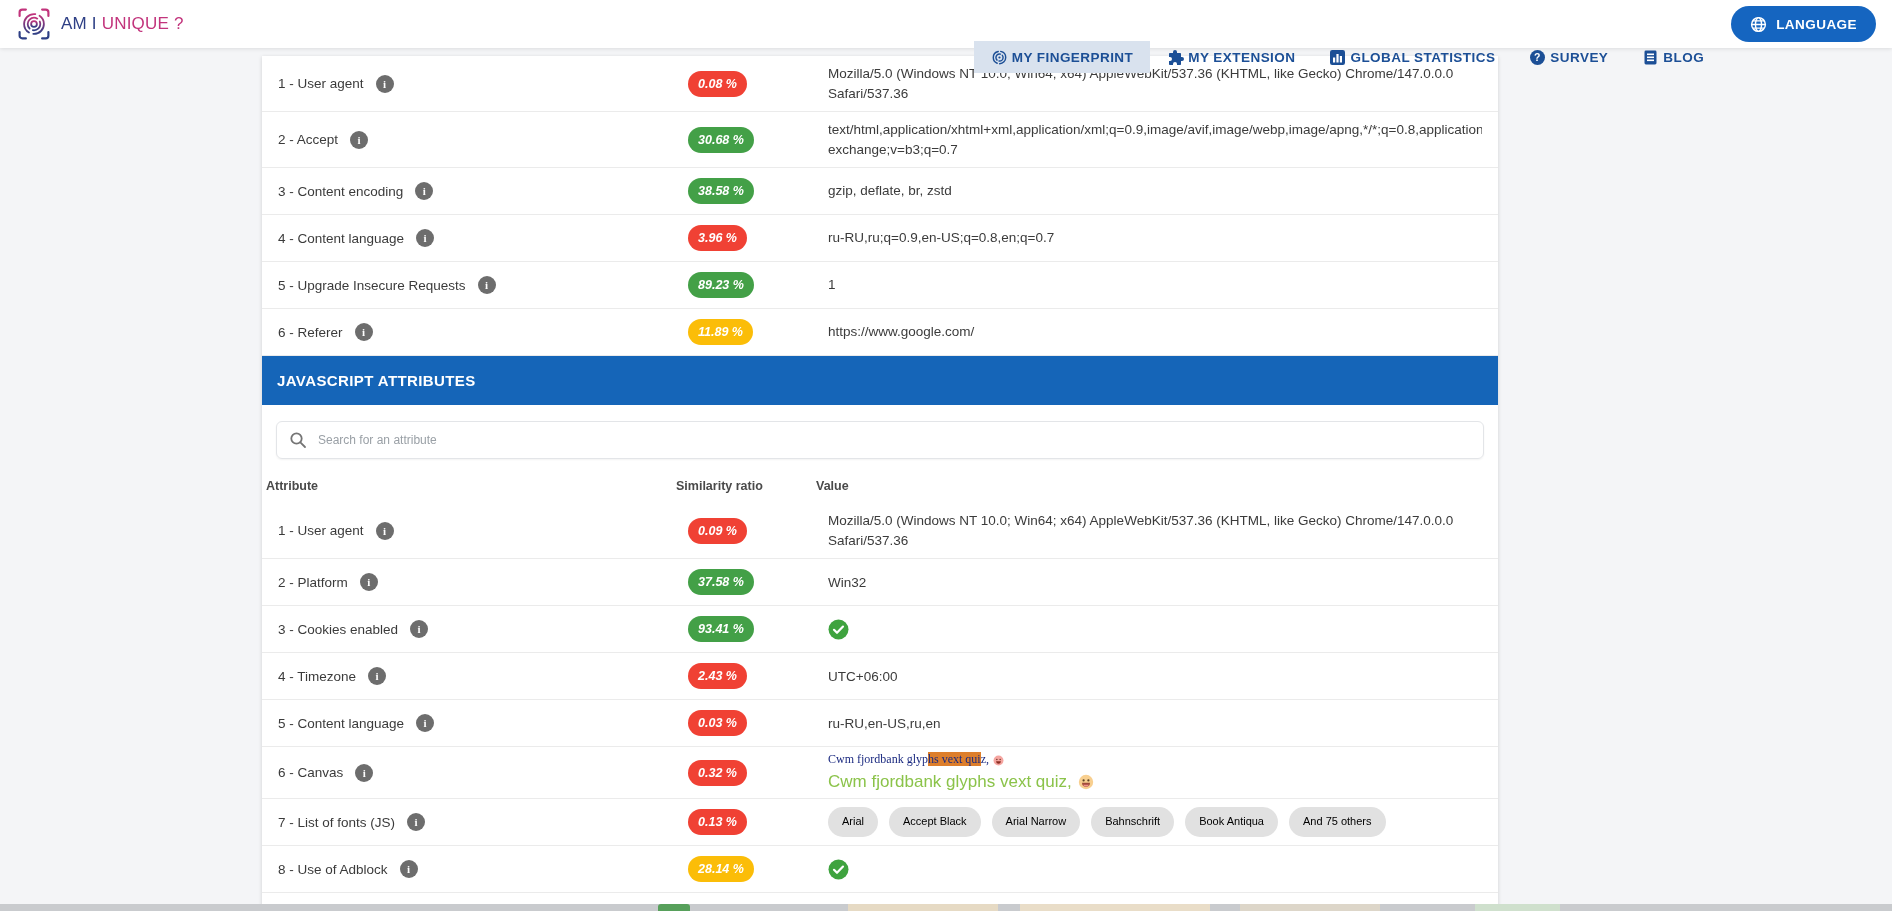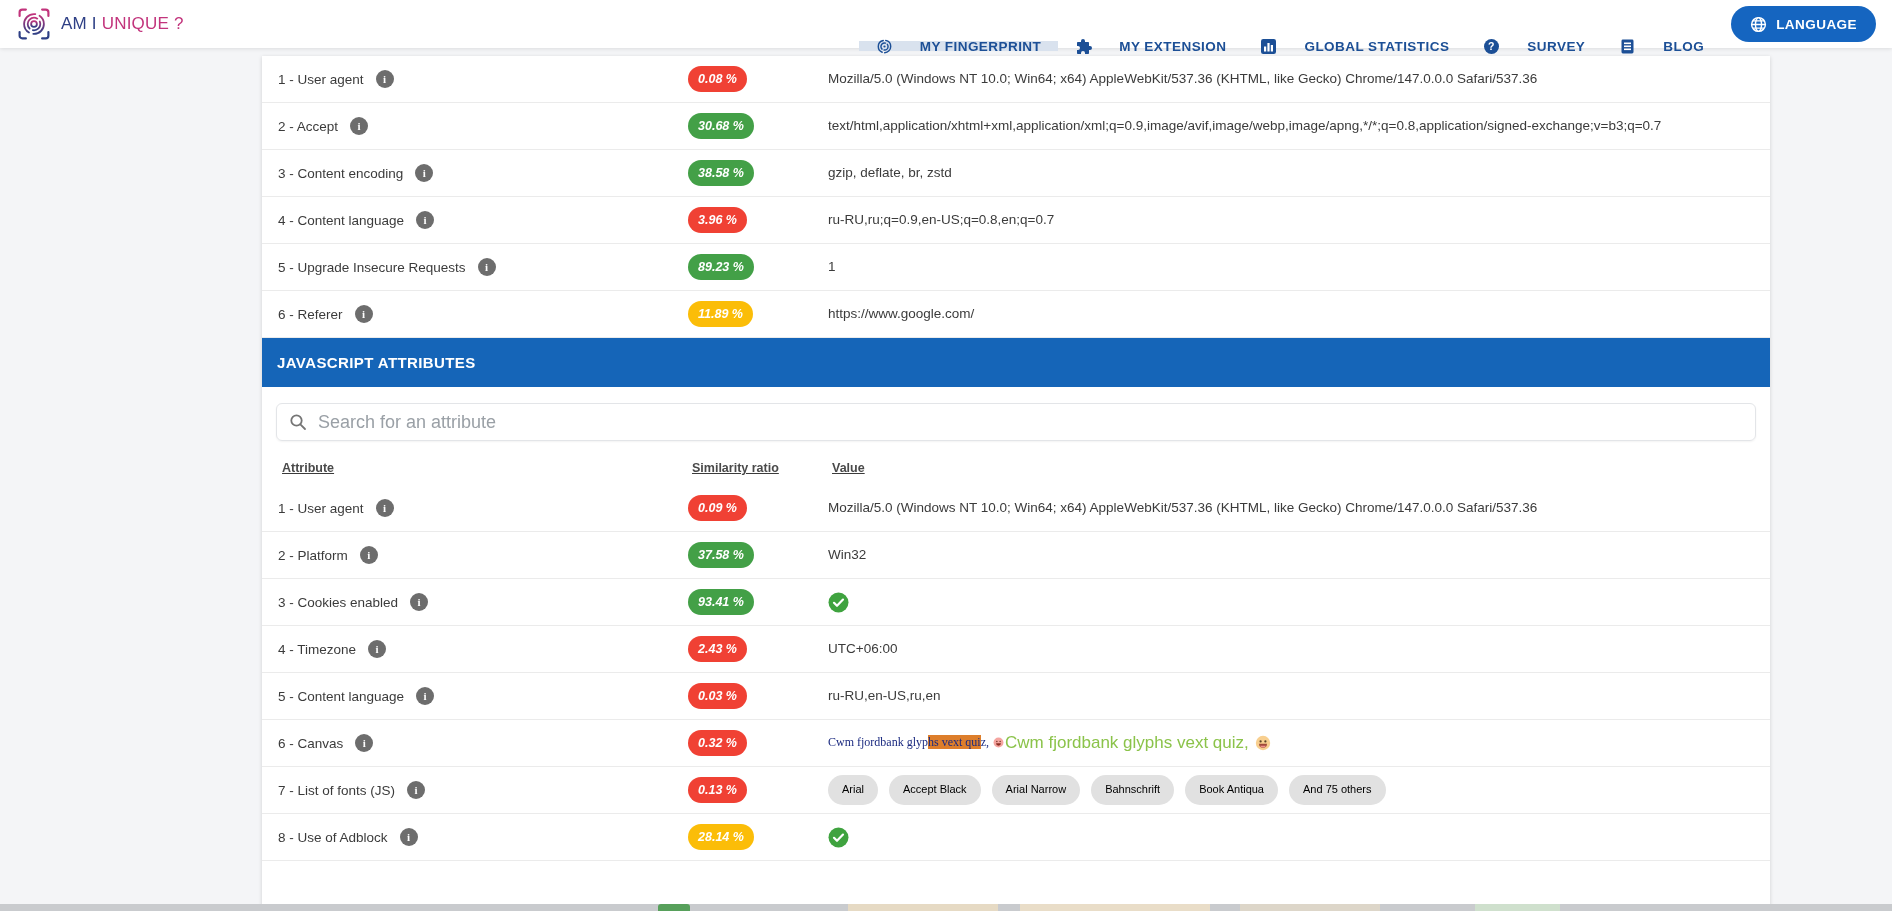--- a/index.html
+++ b/index.html
@@ -16,36 +16,36 @@
     position: absolute; top:0; left:0; right:0; height:48px;
     background:#fff; box-shadow:0 1px 4px rgba(0,0,0,.10);
     display:flex; align-items:center; z-index:10;
   }
   .brand { display:flex; align-items:center; gap:9px; padding-left:16px; cursor:pointer; }
   .brand-text { font-weight:normal; font-size:17px; letter-spacing:.2px; white-space:nowrap; }
   .brand-p1 { color:#2e3f85; }
   .brand-p2 { color:#c2347c; }
   .nav-menu { margin-left:auto; display:flex; align-items:stretch; height:100%; }
   .nav-item {
-    display:flex; align-items:center; gap:27px; padding:5px 17px;
+    display:flex; align-items:center; gap:4px; padding:16px 17px;
     color:#1c4f96; font-weight:bold; font-size:13.5px; letter-spacing:.45px;
     cursor:pointer; white-space:nowrap;margin-top:41px;
   }
   .nav-item.active { background:#d9e2ee; }
   .nav-item svg { flex:0 0 auto; }
   .lang-btn {
     align-self:center;
     display:flex; align-items:center; gap:9px;
     background:#1565c0; color:#fff; font-weight:bold; font-size:13.5px; letter-spacing:.45px;
     border-radius:20px; height:36px; padding:0 19px; margin:0 16px 0 10px; cursor:pointer;
     white-space:nowrap;
   }
   
   .card {
-    position:absolute; left:262px; top:56px; width:1508px; bottom:0;
+    position:absolute; left:262px; top:56px; width:1236px; bottom:0;
     background:#fff; box-shadow:0 1px 4px rgba(0,0,0,.15);
     overflow:hidden;
   }
   .row {
     display:flex; align-items:center;
     border-bottom:1px solid #ebebeb;
     min-height:47px; padding:0 16px;
     background:#fff;
   }
   .attr-col { flex:0 0 410px; display:flex; align-items:center; gap:12px; font-size:13.5px; color:#3b3b3b; }
@@ -73,33 +73,33 @@
     font-weight:bold; font-size:15px; letter-spacing:.4px;
   }
   
   .search-wrap { padding:16px 14px 8px 14px; background:#fff; }
   .search-box {
     height:38px; border:1px solid #e3e5e8; border-radius:6px;
     box-shadow:0 1px 2px rgba(0,0,0,.05);
     display:flex; align-items:center; gap:11px; padding:0 12px;
   }
   .search-box input {
-    flex:1; border:none; outline:none; font-size:18px; color:#444;
+    flex:1; border:none; outline:none; font-size:12px; color:#444;
     font-family:"Liberation Sans", sans-serif; background:transparent;
   }
   .search-box input::placeholder { color:#9aa0a6; }
   
-  .cols-header { display:flex; padding:12px 16px 10px 20px; background:#fff;text-decoration:underline; }
+  .cols-header { display:flex; padding:12px 16px 10px 4px; background:#fff; }
   .cols-header .h { font-size:12.5px; font-weight:bold; color:#4a4a4a; }
   .cols-header .h1 { flex:0 0 410px; }
   .cols-header .h2 { flex:0 0 140px; }
   .cols-header .h3 { flex:1; }
   
   .check-circle { display:inline-block; vertical-align:middle; }
-  .canvas-cell { display:flex; flex-direction:row; gap:1px; padding:4px 0; }
+  .canvas-cell { display:flex; flex-direction:column; gap:1px; padding:4px 0; }
   .canvas-l1 {
     font-family:"Liberation Serif", serif; font-size:12px; color:#1b2a80;
     display:flex; align-items:center; gap:4px;
   }
   .canvas-hi { background:#dd7e2b; }
   .canvas-l2 {
     font-size:17px; color:#8bc34a;
     display:flex; align-items:center; gap:6px;
   }
   .chips { display:flex; align-items:center; flex-wrap:nowrap; }

